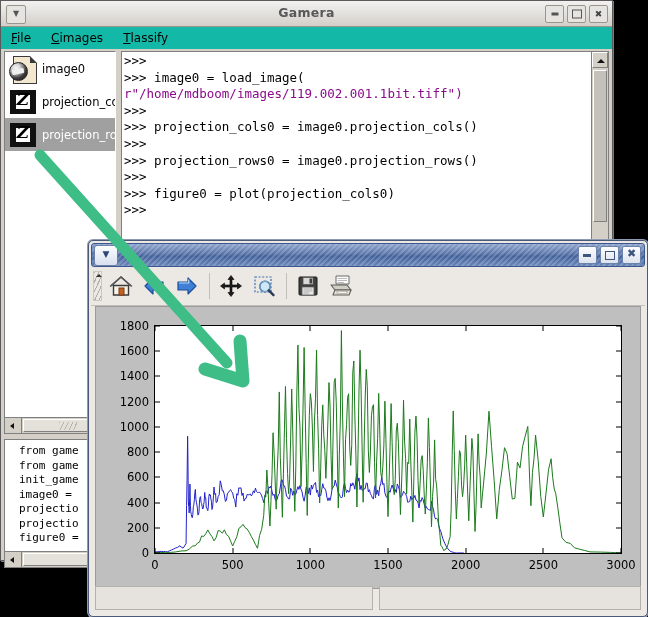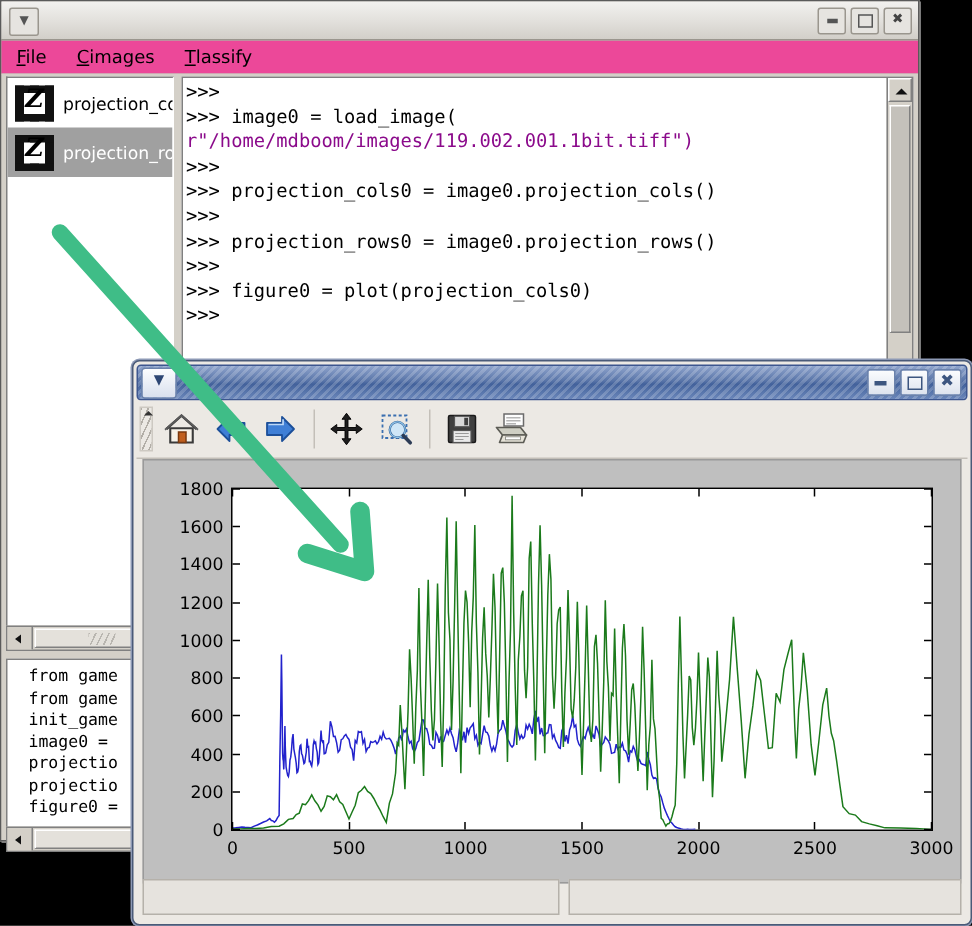--- a/index.html
+++ b/index.html
@@ -23,21 +23,21 @@
       font-size:8px;line-height:15px;text-align:center;color:#555;}
   .tb-ctrls{position:absolute;right:4px;top:4px;display:flex;gap:3px;}
   .tb-btn{width:17px;height:16px;border:1px solid #9a968e;background:#e6e4e0;
       border-radius:2px;position:relative;}
   .tb-btn i{position:absolute;left:50%;top:50%;transform:translate(-50%,-50%);
       font-style:normal;font-size:9px;color:#444;line-height:1;}
   .g-min{width:7px;height:3px;background:#555;display:block;}
   .g-max{width:8px;height:7px;border:1.5px solid #555;display:block;}
 
   
-  #gamera-menubar{height:22px;background:#ec4899;border-bottom:1px solid #b0aca4;
+  #gamera-menubar{height:22px;background:#14b8a6;border-bottom:1px solid #b0aca4;
       display:flex;align-items:center;padding-left:10px;gap:20px;}
   .menu-item{font-size:12px;color:#000;}
   .menu-item u{text-decoration:underline;}
 
   
   #gamera-body{position:absolute;left:0;top:48px;right:0;bottom:0;background:#d4d0c8;}
 
   
   #icon-pane{position:absolute;left:3px;top:2px;width:110px;height:365px;
       background:#fff;border:1px solid #808080;border-right-color:#fff;border-bottom-color:#fff;
@@ -167,20 +167,21 @@
   #annotation-arrow{position:absolute;left:0;top:0;width:648px;height:617px;
       pointer-events:none;}
 </style>
 </head>
 <body>
 
 <div class="win" id="gamera-window">
 
   <div id="gamera-titlebar">
     <div class="tb-menu-btn">▼</div>
+    <div id="gamera-title">Gamera</div>
     <div class="tb-ctrls">
       <div class="tb-btn">
           <i>
             <span class="g-min"></span>
           </i>
         </div>
       <div class="tb-btn">
           <i>
             <span class="g-max"></span>
           </i>
@@ -193,20 +194,27 @@
 
   <div id="gamera-menubar">
     <div class="menu-item"><u>F</u><span>ile</span></div>
     <div class="menu-item"><u>C</u><span>images</span></div>
     <div class="menu-item"><u>T</u><span>lassify</span></div>
   </div>
 
   <div id="gamera-body">
 
     <div id="icon-pane">
+      <div class="icon-row">
+        <span class="ico">
+          <span class="doc-ico"></span>
+            <span class="ball"></span>
+        </span>
+        <span class="icon-label">image0</span>
+      </div>
       <div class="icon-row">
         <span class="zico">
           <span class="zbox"></span>
           <span class="zbrk l"></span>
             <span class="zbrk r"></span>
           <span class="zcap t"></span>
             <span class="zcap b"></span>
           <span class="zcap2 t"></span>
             <span class="zcap2 b"></span>
           <span class="zglyph">Z</span>

